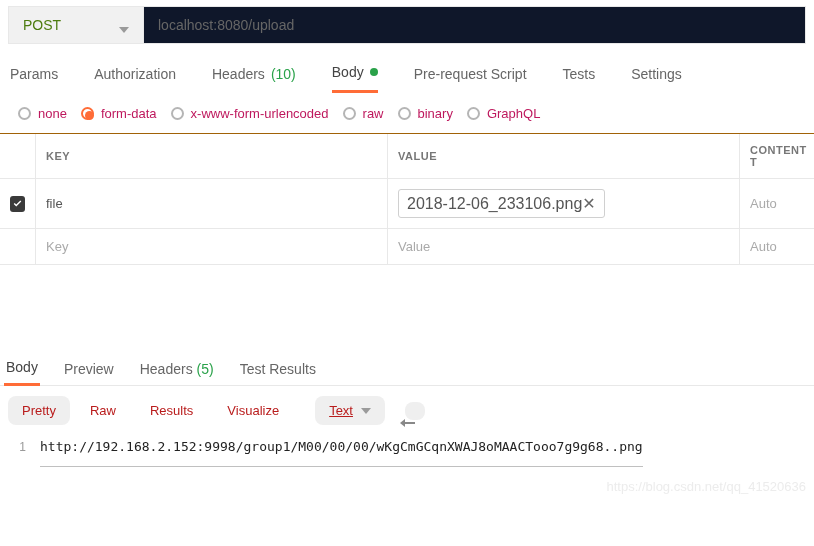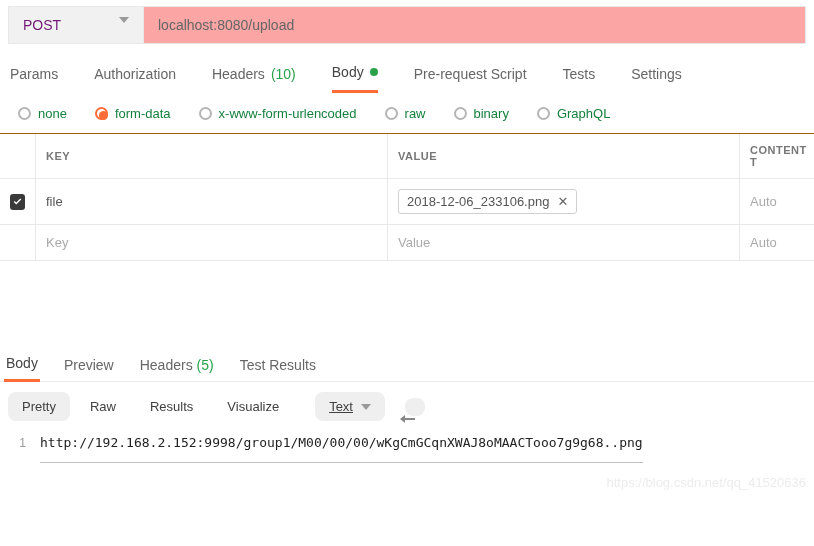--- a/index.html
+++ b/index.html
@@ -14,33 +14,33 @@
     display: flex;
     margin: 6px 8px 10px 8px;
   }
   .method-dd {
     background: #f1f1f1;
     border: 1px solid #e8e8e8;
     padding: 10px 14px;
     width: 136px;
     display: flex;
     justify-content: space-between;
-    align-items: flex-start;
-    color: #701a75;
+    align-items: flex-end;
+    color: #4d7c0f;
     font-size: 14px;
   }
   .chevron {
     width: 0; height: 0;
     border-left: 5px solid transparent;
     border-right: 5px solid transparent;
     border-top: 6px solid #9a9a9a;
   }
   .url-input {
     flex: 1;
-    background: #fca5a5;
+    background: #0f172a;
     border: 1px solid #e8e8e8;
     border-left: none;
     padding: 10px 14px;
     color: #666;
     font-size: 14px;
     outline: none;
   }
   .req-tabs {
     display: flex;
     gap: 36px;
@@ -60,25 +60,25 @@
   .req-tab.active {
     color: #444;
     border-bottom: 3px solid #ff6c37;
   }
   .count { color: #2aa24a; }
   .dot-green {
     width: 8px; height: 8px; border-radius: 50%; background: #2aa24a; display: inline-block;
   }
   .body-types {
     display: flex;
-    gap: 28px;
+    gap: 14px;
     padding: 12px 30px 12px 18px;
     align-items: center;
     font-size: 13px;
-    color: #15803d;
+    color: #be185d;
   }
   .radio {
     display: flex; align-items: center; gap: 7px; cursor: pointer;
   }
   .radio-dot {
     width: 13px; height: 13px; border-radius: 50%;
     border: 2px solid #b5b5b5; background: #fff;
     position: relative;
   }
   .radio.sel .radio-dot {
@@ -110,42 +110,42 @@
     letter-spacing: 0.5px;
     font-size: 11px;
   }
   .kv-row .placeholder { color: #aaa; }
   .chk {
     width: 16px; height: 16px; border-radius: 3px; background: #3a3a3a;
     display: flex; align-items: center; justify-content: center;
   }
   .chk svg { width: 11px; height: 11px; fill: #fff; }
   .file-chip {
-    display: inline-flex; align-items: center; gap: 8px;
+    display: inline-flex; align-items: center; 
     border: 1px solid #d0d0d0; border-radius: 3px;
-    padding: 4px 8px; color: #555; font-size: 13px;
+    padding: 4px 8px; color: #555; font-size: 16px;
   }
   .file-chip .close { color: #666; cursor: pointer; }
   .spacer80 { height: 80px; }
   .resp-tabs {
     display: flex; gap: 22px; padding: 8px 6px 0 4px;
     border-bottom: 1px solid #e8e8e8; font-size: 14px;
     align-items: flex-end;
   }
   .resp-tab {
     cursor: pointer; color: #666; padding: 6px 2px 8px 2px;
   }
   .resp-tab.active {
     color: #444; border-bottom: 3px solid #ff6c37; margin-bottom: -1px;
   }
   .resp-tools {
     display: flex; gap: 6px; padding: 10px 8px; align-items: center;
   }
   .pill {
-    padding: 7px 14px; font-size: 13px; color: #404040;
+    padding: 7px 14px; font-size: 13px; color: #b91c1c;
     border-radius: 8px; cursor: pointer;
   }
   .pill.bg { background: #efefef; }
   .pill-dd { display: flex; align-items: center; gap: 8px; text-decoration: underline; }
   .wrap-icon {
     width: 18px; height: 14px; position: relative;
   }
   .wrap-icon::before, .wrap-icon::after {
     content: ""; position: absolute; left: 0; right: 0; height: 2px; background: #888;
   }

